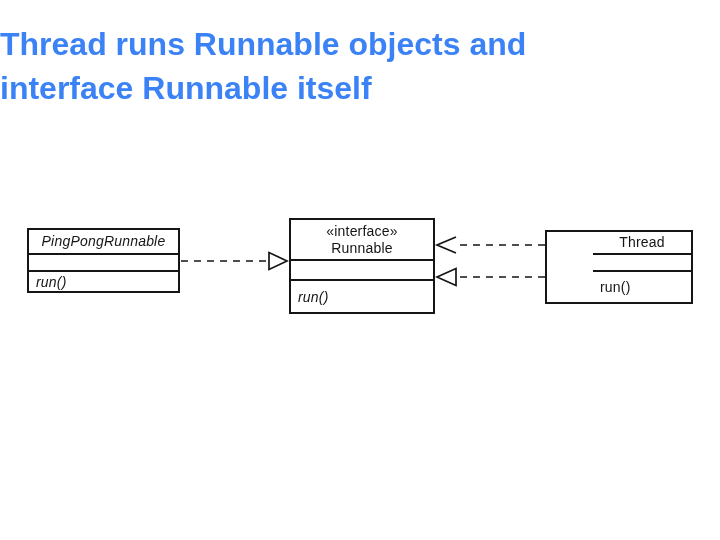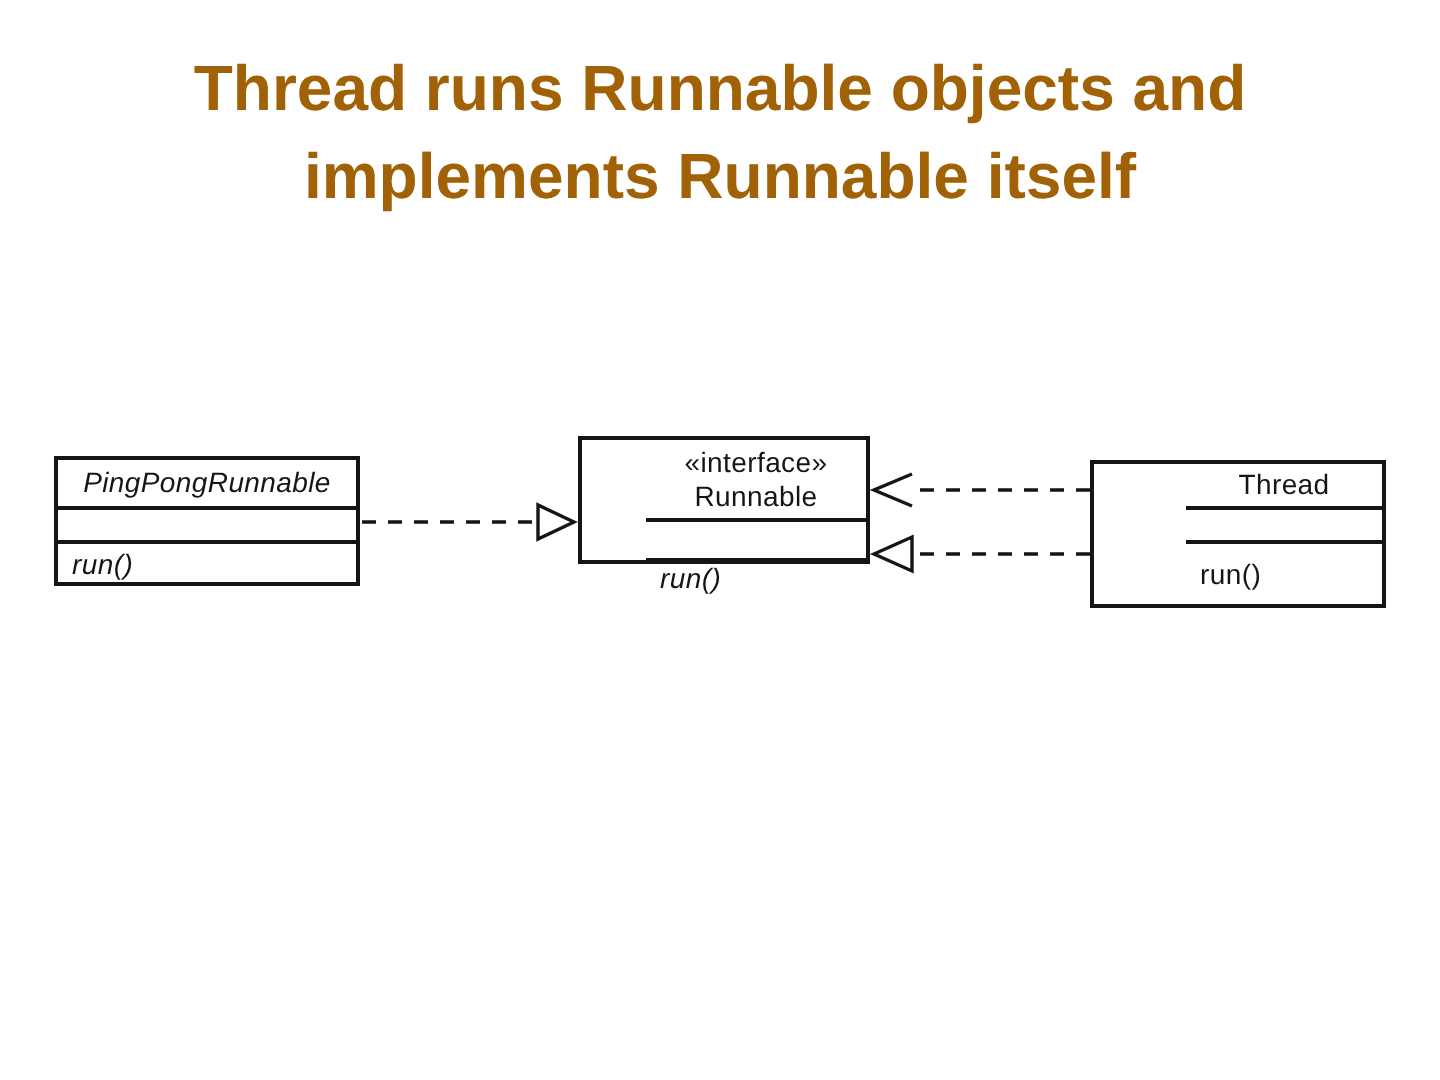--- a/index.html
+++ b/index.html
@@ -11,25 +11,24 @@
   .slide {
     position: relative;
     width: 720px; height: 540px;
     background: #ffffff;
     overflow: hidden;
   }
   .title {
     position: absolute;
     top: 22px; left: 0;
     width: 720px;
-    text-align: center;
     font-weight: bold;
     font-size: 32px;
     line-height: 44px;
-    color: #a16207;
+    color: #3b82f6;
   }
   .title div { white-space: nowrap; }
 
   svg.connectors {
     position: absolute; left: 0; top: 0;
     width: 720px; height: 540px;
     pointer-events: none;
   }
   .dash { stroke: #151515; stroke-width: 1.7; stroke-dasharray: 7 6; fill: none; }
   .tri  { fill: #ffffff; stroke: #151515; stroke-width: 1.7; }
@@ -59,37 +58,37 @@
     flex: 1 1 auto;
     display: flex;
     align-items: center;
     padding-left: 7px;
   }
 
   #box-pingpong { left: 27px;  top: 228px; width: 153px; height: 65px; font-style: italic; }
   #box-pingpong .cmp-name  { height: 23px; }
   #box-pingpong .cmp-attrs { height: 17px; }
 
-  #box-runnable { left: 289px; top: 218px; width: 146px; height: 64px; padding-left: 32px; }
+  #box-runnable { left: 289px; top: 218px; width: 146px; height: 96px; }
   #box-runnable .cmp-name  { height: 39px; }
   #box-runnable .cmp-attrs { height: 20px; }
   #box-runnable .cmp-methods span { font-style: italic; }
 
   #box-thread   { left: 545px; top: 230px; width: 148px; height: 74px; padding-left: 46px; }
   #box-thread .cmp-name  { height: 21px; }
   #box-thread .cmp-attrs { height: 17px; }
 </style>
 </head>
 <body>
 
 <div class="slide">
 
   <div class="title">
     <div>Thread runs Runnable objects and</div>
-    <div>implements Runnable itself</div>
+    <div>interface Runnable itself</div>
   </div>
 
   <svg class="connectors" viewBox="0 0 720 540">
     <g>
       <line class="dash" x1="181" y1="261" x2="269" y2="261"></line>
       <polygon class="tri" points="287,261 269,252.5 269,269.5"></polygon>
     </g>
     <g>
       <line class="dash" x1="545" y1="245" x2="458" y2="245"></line>
       <polyline class="open" points="456,237 437,245 456,253"></polyline>

